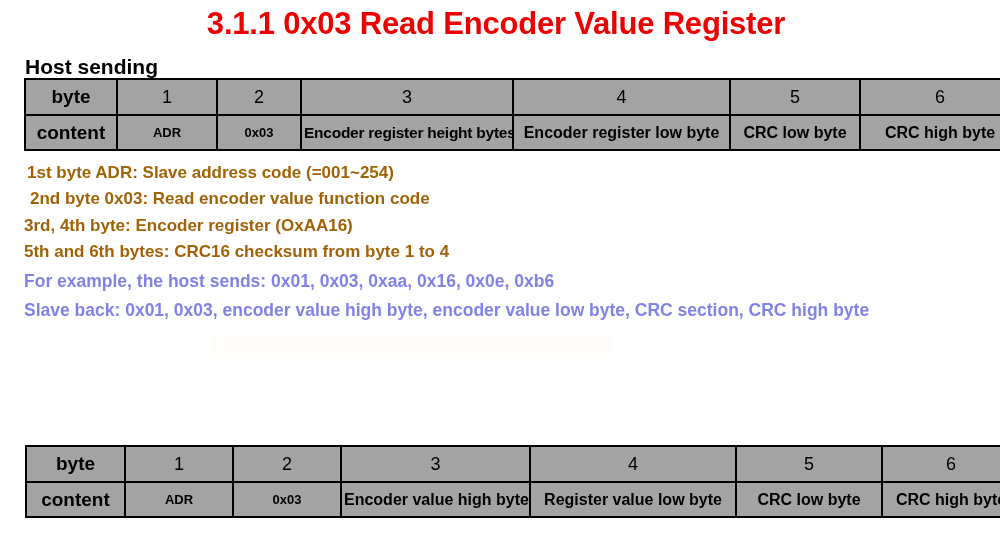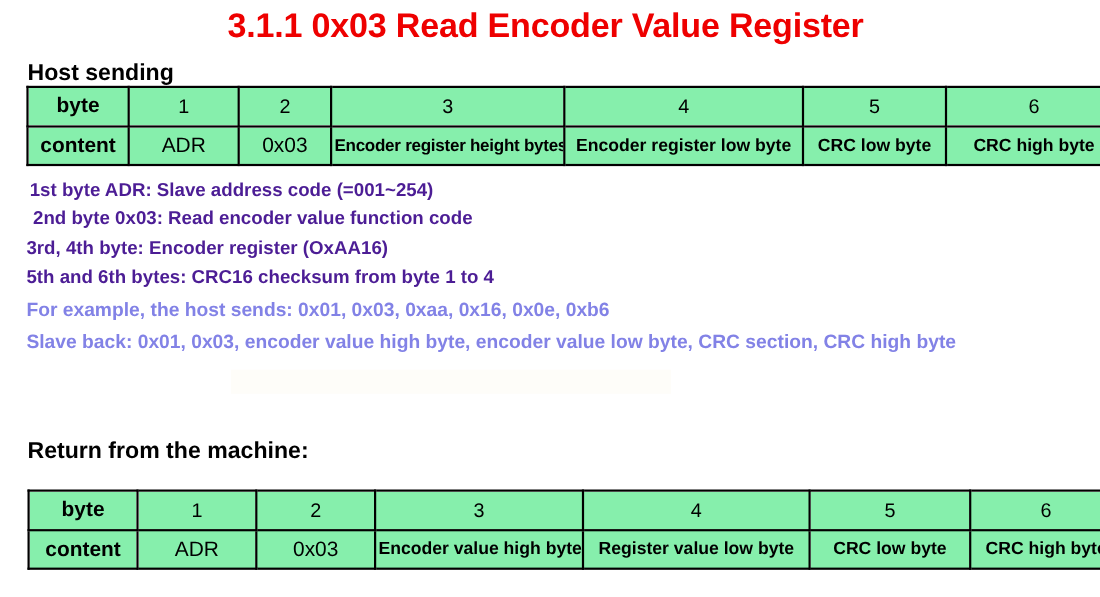--- a/index.html
+++ b/index.html
@@ -55,37 +55,37 @@
     table-layout: fixed;
     background: #fff;
   }
   .byte-table td {
     border: 2px solid #000000;
     text-align: center;
     vertical-align: middle;
     padding: 0 2px;
     overflow: hidden;
     white-space: nowrap;
-    background: #86efac;
+    background: #a3a3a3;
   }
   .byte-table .row-label {
     font-weight: bold;
     font-size: 19px;
   }
   .byte-table .num-cell {
     font-weight: normal;
     font-size: 18px;
   }
   .byte-table .content-cell {
     font-weight: bold;
     font-size: 16px;
   }
   .byte-table .content-plain {
-    font-weight: normal;
-    font-size: 19px;
+    font-weight: bold;
+    font-size: 13px;
     margin-left: 21px;
   }
   .byte-table tr.head-row td { height: 34px; }
   .byte-table tr.content-row td { height: 33px; }
 
   
   #table-host { left: 24px; top: 78px; width: 953px; }
   #table-host .c0 { width: 86px; }
   #table-host .c1 { width: 94px; }
   #table-host .c2 { width: 78px; }
@@ -105,21 +105,21 @@
   #table-return .c5 { width: 140px; }
   #table-return .c6 { width: 132px; }
 
   
   .note-line {
     position: absolute;
     font-size: 17px;
     line-height: 22px;
     font-weight: bold;
     white-space: nowrap;
-    color: #4c1d95;
+    color: #a16207;
   }
   .note-line.accent { color: #8282e6; font-weight: bold; }
 
   #note-0 { left: 27px; top: 162px; }
   #note-1 { left: 30px; top: 188px; text-align: center; }
   #note-2 { left: 24px; top: 215px; text-align: center; }
   #note-3 { left: 24px; top: 241px; }
   #note-4 { left: 24px; top: 270px; font-size: 17.5px; }
   #note-5 { left: 24px; top: 299px; font-size: 17.5px; text-align: center; }
 
@@ -169,21 +169,20 @@
 
   <div class="note-line" id="note-0">1st byte ADR: Slave address code (=001~254)</div>
   <div class="note-line" id="note-1">2nd byte 0x03: Read encoder value function code</div>
   <div class="note-line" id="note-2">3rd, 4th byte: Encoder register (OxAA16)</div>
   <div class="note-line" id="note-3">5th and 6th bytes: CRC16 checksum from byte 1 to 4</div>
   <div class="note-line accent" id="note-4">For example, the host sends: 0x01, 0x03, 0xaa, 0x16, 0x0e, 0xb6</div>
   <div class="note-line accent" id="note-5">Slave back: 0x01, 0x03, encoder value high byte, encoder value low byte, CRC section, CRC high byte</div>
 
   <div class="watermark"></div>
 
-  <div class="section-heading" id="return-heading">Return from the machine:</div>
 
   <table class="byte-table" id="table-return">
     <tbody>
         <tr class="head-row">
       <td class="c0 row-label">byte</td>
       <td class="c1 num-cell">1</td>
       <td class="c2 num-cell">2</td>
       <td class="c3 num-cell">3</td>
       <td class="c4 num-cell">4</td>
       <td class="c5 num-cell">5</td>

